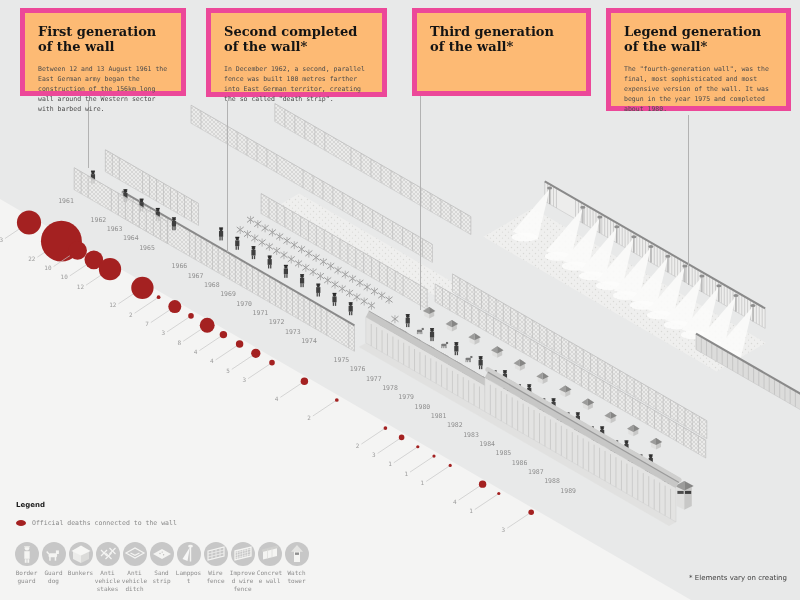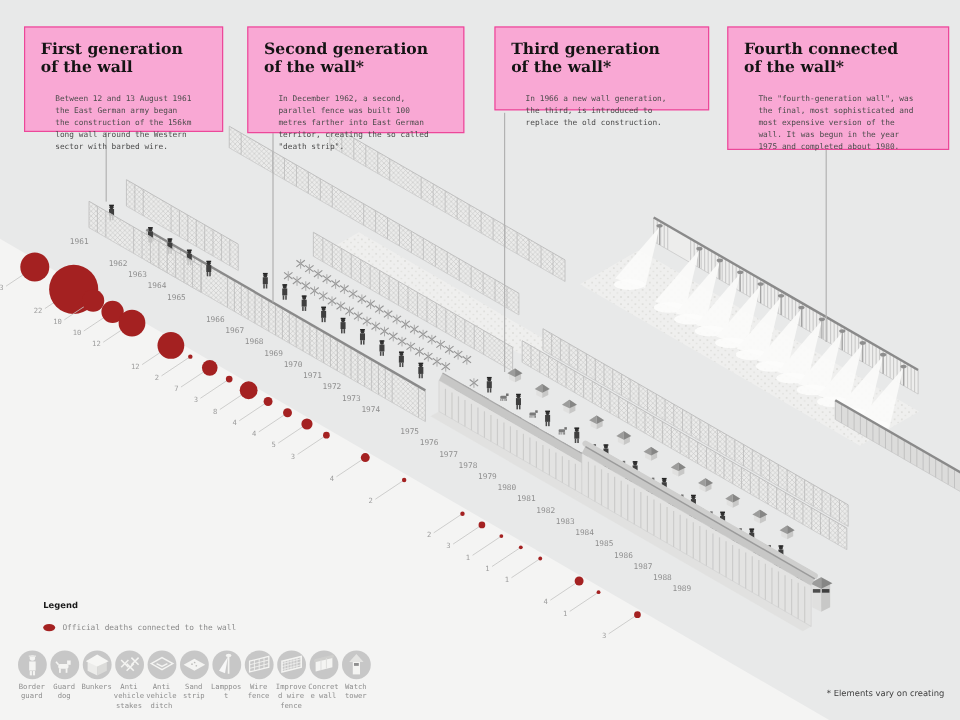--- a/index.html
+++ b/index.html
@@ -6,30 +6,30 @@
   .stage{position:relative;width:800px;height:600px;overflow:hidden;background:#e8e9e9;
          font-family:"DejaVu Sans Mono",monospace;}
   #scene{position:absolute;left:0;top:0;z-index:0;}
   svg text.yr{font:6.5px "DejaVu Sans Mono",monospace;fill:#8f8f8f;}
   svg text.num{font:6px "DejaVu Sans Mono",monospace;fill:#9c9c9c;}
   .conn{position:absolute;width:1px;background:#b2b2b2;z-index:1;}
   .c1{left:88px;top:100px;height:68px}
   .c2{left:227px;top:101px;height:151px}
   .c3{left:420px;top:94px;height:216px}
   .c4{left:688px;top:115px;height:170px}
-  .box{position:absolute;top:22px;background:#f9a8d4;border:1px solid #ec4899;
+  .box{position:absolute;top:8px;background:#fdba74;border:5px solid #ec4899;
        padding:11px 13px;box-sizing:border-box;z-index:2;}
   .b1{left:20px;width:166px;height:88px}
   .b2{left:206px;width:181px;height:89px}
-  .b3{left:412px;width:179px;height:70px}
+  .b3{left:412px;width:179px;height:88px}
   .b4{left:606px;width:185px;height:103px}
   .box h2{margin:0 0 9px 0;font-family:"DejaVu Serif",serif;font-size:13px;line-height:1.18;
           font-weight:bold;color:#141414;white-space:pre-line;}
-  .box p{margin:12px;font-size:6.5px;line-height:1.55;color:#4c4c4c;}
-  .legend{position:absolute;left:36px;top:501px;z-index:2;}
+  .box p{margin:0;font-size:6.5px;line-height:1.55;color:#4c4c4c;}
+  .legend{position:absolute;left:16px;top:501px;z-index:2;}
   .legend-h{font-family:"DejaVu Sans",sans-serif;font-weight:bold;font-size:7px;color:#1a1a1a;}
   .legend-row{display:flex;align-items:center;margin-top:10px;}
   .dot{display:inline-block;width:10px;height:6px;border-radius:50%;background:#a42121;margin-right:6px;}
   .legend-row span.lbl{font-size:6.5px;color:#8a8a8a;}
   .icons{position:absolute;left:13px;top:542px;display:flex;z-index:2;}
   .icon-item{width:27px;flex:0 0 27px;}
   .icon-circle{width:24px;height:24px;border-radius:50%;background:#c7c7c7;margin:0 auto;}
   .icon-circle svg{display:block;width:24px;height:24px;}
   .icon-label{margin-top:3px;font-size:6px;line-height:1.3;color:#8d8d8d;text-align:center;
               overflow-wrap:break-word;}
@@ -1272,31 +1272,30 @@
   <div class="conn c2"></div>
   <div class="conn c3"></div>
   <div class="conn c4"></div>
 
   <div class="box b1">
     <h2>First generation
 of the wall</h2>
     <p>Between 12 and 13 August 1961 the East German army began the construction of the 156km long wall around the Western sector with barbed wire.</p>
   </div>
   <div class="box b2">
-    <h2>Second generation
+    <h2>Second completed
 of the wall*</h2>
     <p>In December 1962, a second, parallel fence was built 100 metres farther into East German territor, creating the so called "death strip".</p>
   </div>
   <div class="box b3">
     <h2>Third generation
 of the wall*</h2>
-    <p>In 1966 a new wall generation, the third, is introduced to replace the old construction.</p>
   </div>
   <div class="box b4">
-    <h2>Fourth connected
+    <h2>Legend generation
 of the wall*</h2>
     <p>The "fourth-generation wall", was the final, most sophisticated and most expensive version of the wall. It was begun in the year 1975 and completed about 1980.</p>
   </div>
 
   <div class="legend">
     <div class="legend-h">Legend</div>
     <div class="legend-row">
       <span class="dot" style="background: rgb(164, 33, 33);"></span>
       <span class="lbl">Official deaths connected to the wall</span>
     </div>

